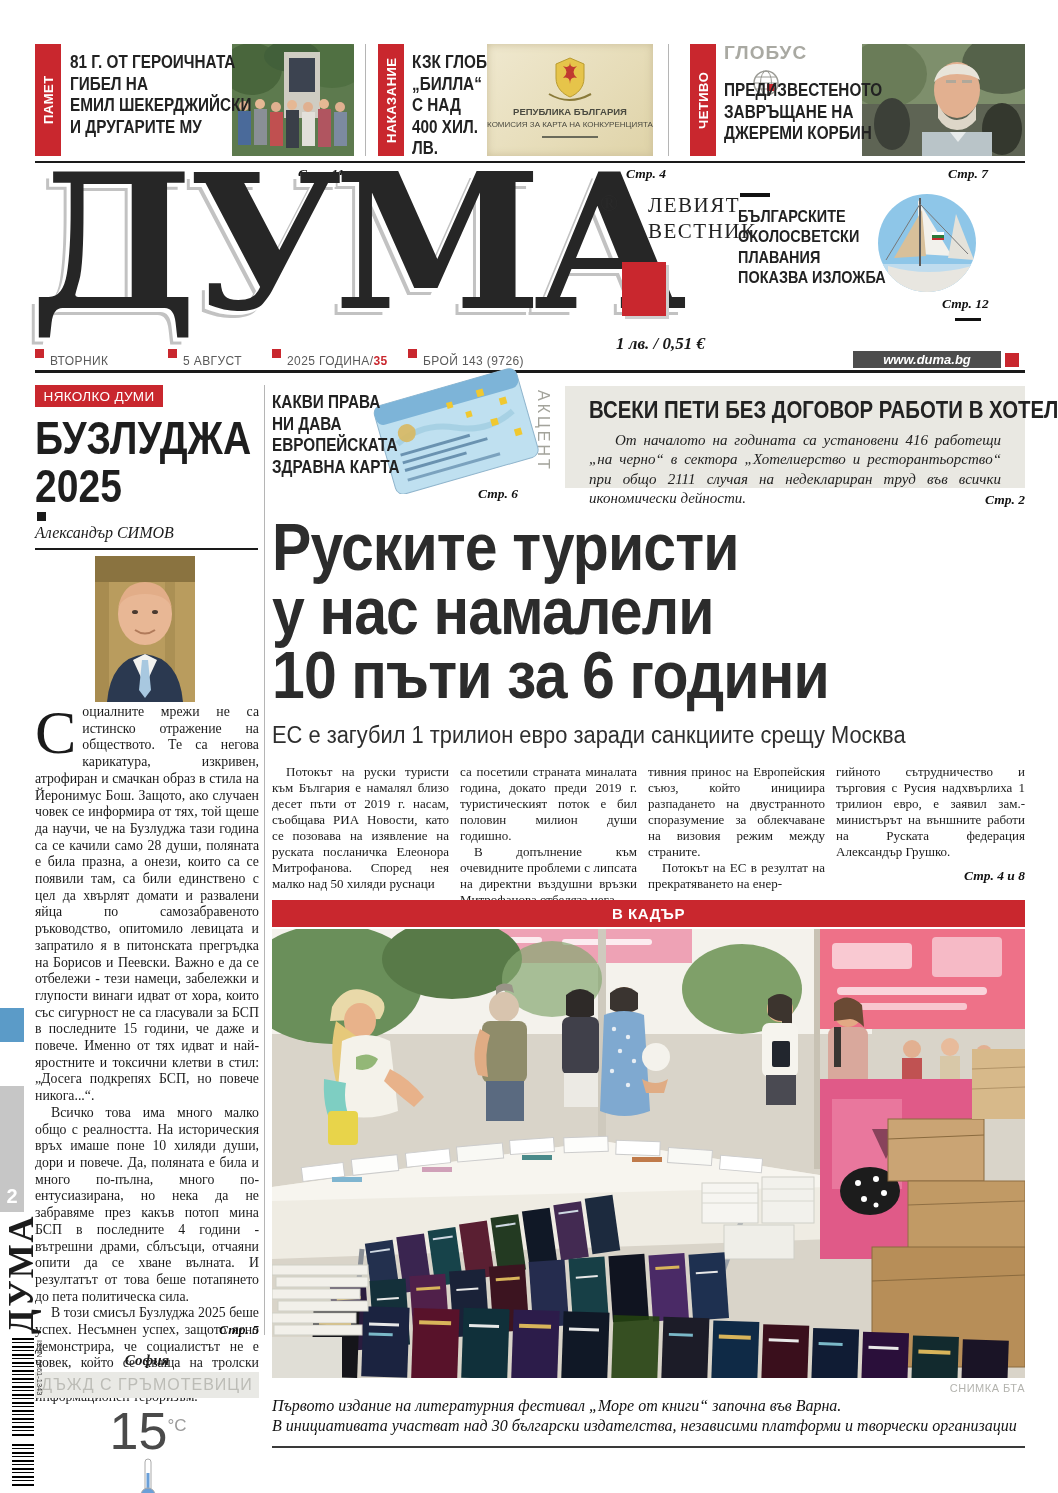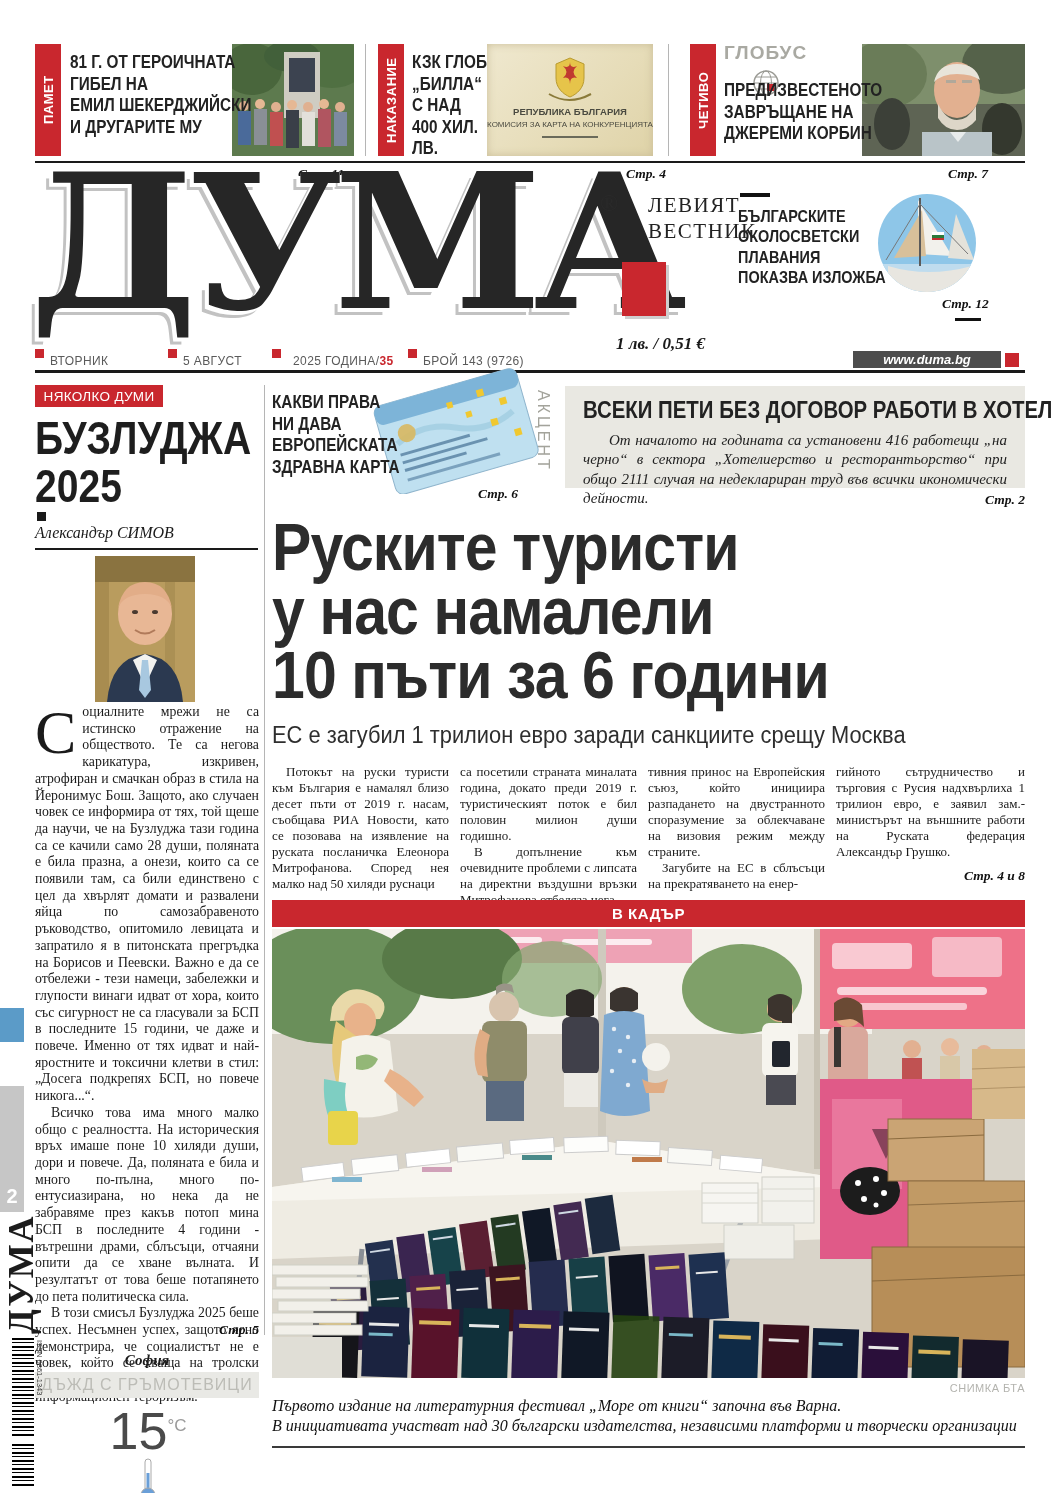--- a/index.html
+++ b/index.html
@@ -179,21 +179,21 @@
   <div class="abs" style="left:955px;top:318px;width:26px;height:3px;background:#111;"></div>
 
   <div class="abs" style="left:35px;top:338px;display:flex;align-items:center;gap:6px;">
     <span class="redsq" style="width:9px;height:9px;"></span>
       <span class="datebar-item">ВТОРНИК</span>
     </div>
   <div class="abs" style="left:168px;top:338px;display:flex;align-items:center;gap:6px;">
     <span class="redsq" style="width:9px;height:9px;"></span>
       <span class="datebar-item">5 АВГУСТ</span>
     </div>
-  <div class="abs" style="left:272px;top:338px;display:flex;align-items:center;gap:12px;">
+  <div class="abs" style="left:272px;top:338px;display:flex;align-items:center;gap:6px;">
     <span class="redsq" style="width:9px;height:9px;"></span>
     <span class="datebar-item"><span>2025 ГОДИНА/</span><span style="color:#c9272e;font-weight:700;">35</span></span>
     </div>
   <div class="abs" style="left:408px;top:338px;display:flex;align-items:center;gap:6px;">
     <span class="redsq" style="width:9px;height:9px;"></span>
       <span class="datebar-item">БРОЙ 143 (9726)</span>
     </div>
   <div class="abs price" style="left:616px;top:334px;">1 лв. / 0,51 €</div>
   <div class="abs" style="left:853px;top:351px;display:flex;align-items:center;gap:4px;">
     <span class="webband" style="width:148px;height:17px;">www.duma.bg</span>
@@ -284,21 +284,21 @@
       </g>
       <rect x="30" y="70" width="72" height="3" fill="#6a92b0"></rect>
       <rect x="30" y="78" width="88" height="3" fill="#6a92b0"></rect>
       <rect x="30" y="86" width="64" height="3" fill="#6a92b0"></rect>
       <rect x="30" y="96" width="96" height="3" fill="#7ba2be"></rect>
     </g>
   </svg>
   <div class="abs pageref" style="left:478px;top:486px;">Стр. 6</div>
 
   <div class="abs vlabel" style="left:534px;top:390px;height:96px;">АКЦЕНТ</div>
-  <div class="abs accentbox" style="left:565px;top:386px;width:460px;height:102px;padding:10px 18px;box-sizing:border-box;">
+  <div class="abs accentbox" style="left:565px;top:386px;width:460px;height:102px;padding:10px 24px;box-sizing:border-box;">
     <div class="cond" style="font-size:24px;white-space:nowrap;">ВСЕКИ ПЕТИ БЕЗ ДОГОВОР РАБОТИ В ХОТЕЛ</div>
     <div class="accent-text" style="margin-top:6px;">От началото на годината са установени 416 работещи „на черно“ в сектора „Хотелиерство и ресторантьорство“ при общо 2111 случая на недеклариран труд във всички икономически дейности.</div>
   </div>
   <div class="abs pageref" style="left:900px;top:492px;width:125px;text-align:right;">Стр. 2</div>
 
   <div class="abs" style="left:272px;top:515px;">
     <div><span class="hl-line">Руските туристи</span></div>
     <div><span class="hl-line">у нас намалели</span></div>
     <div><span class="hl-line">10 пъти за 6 години</span></div>
   </div>
@@ -306,21 +306,21 @@
 
   <div class="abs leadcol" style="left:272px;top:764px;width:177px;">
     <p class="ind">Потокът на руски туристи към България е намалял близо десет пъти от 2019 г. насам, съобщава РИА Новости, като се позовава на изявление на руската посланичка Елеонора Митрофанова. Според нея малко над 50 хиляди руснаци</p>
     </div>
   <div class="abs leadcol" style="left:460px;top:764px;width:177px;">
     <p>са посетили страната миналата година, докато преди 2019 г. туристическият поток е бил половин милион души годишно.</p>
       <p class="ind">В допълнение към очевидните проблеми с липсата на директни въздушни връзки Митрофанова отбеляза нега-</p>
     </div>
   <div class="abs leadcol" style="left:648px;top:764px;width:177px;">
     <p>тивния принос на Европейския съюз, който инициира разпадането на двустранното споразумение за облекчаване на визовия режим между страните.</p>
-      <p class="ind">Загубите на ЕС в сблъсъци на прекратяването на енер-</p>
+      <p class="ind">Потокът на ЕС в резултат на прекратяването на енер-</p>
     </div>
   <div class="abs leadcol" style="left:836px;top:764px;width:189px;">
     <p>гийното сътрудничество и търговия с Русия надхвърлиха 1 трилион евро, е заявил зам.-министърът на външните работи на Руската федерация Александър Грушко.</p>
     <p class="pageref" style="text-align:right;margin-top:8px;">Стр. 4 и 8</p>
     </div>
 
   <div class="abs" style="left:272px;top:900px;width:753px;height:27px;background:#c9272e;display:flex;align-items:center;justify-content:center;color:#fff;font-family:'Liberation Sans',sans-serif;font-weight:700;font-size:15px;letter-spacing:.5px;">В КАДЪР</div>
 
   <svg class="abs" style="left:272px;top:929px;" width="753" height="449" viewBox="0 0 753 449">
     <rect width="753" height="449" fill="#d9d4c9"></rect>

